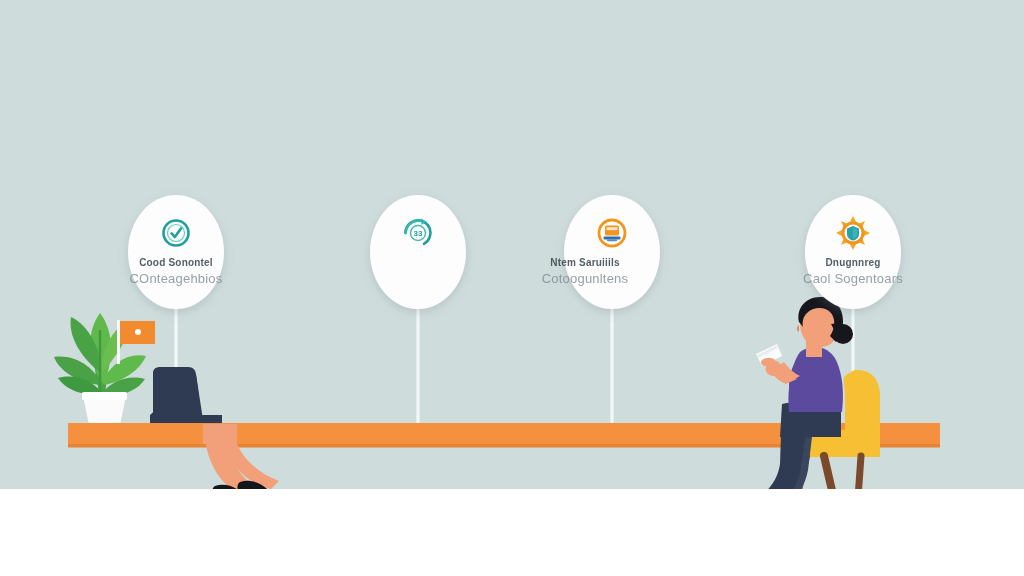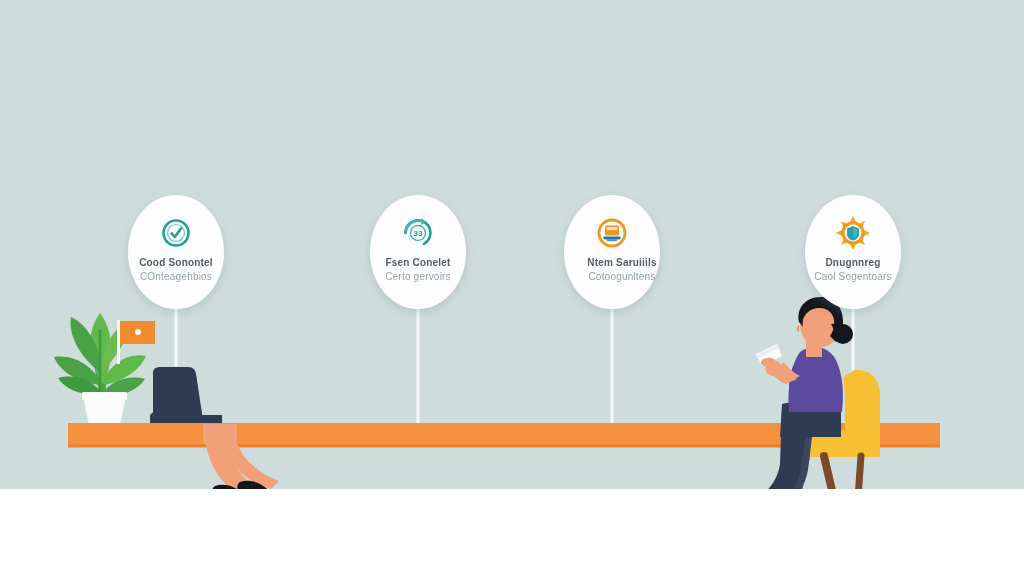--- a/index.html
+++ b/index.html
@@ -34,21 +34,21 @@
     font-size: 10px;
     font-weight: bold;
     color: #3b4a52;
     letter-spacing: 0.2px;
     line-height: 1.15;
     white-space: nowrap;
     filter: blur(0.35px);
     opacity: 0.88;
   }
   .node-sub {
-    font-size: 10px;
+    font-size: 13px;
     font-weight: normal;
     color: #7d8d95;
     letter-spacing: 0.2px;
     line-height: 1.2;
     margin-top: 2px;
     white-space: nowrap;
     filter: blur(0.45px);
     opacity: 0.82;
   }
 </style>
@@ -251,26 +251,22 @@
         <path d="M0 -5.4 L 4.4 -3.6 L 4.4 0.8 C 4.4 3.4, 2.5 5.1, 0 5.8 Z" fill="#3ab3b9"></path>
       </g>
     </g>
   </svg>
 
   <div class="node-label" style="left:101px; top:257px;">
     <div class="node-title">Cood Sonontel</div>
     <div class="node-sub">COnteagehbios</div>
   </div>
 
-  <div class="node-label" style="left:343px; top:257px;">
-    <div class="node-title">Fsen Conelet</div>
-    <div class="node-sub">Certo gervoirs</div>
-  </div>
-
-  <div class="node-label" style="left:547px; top:257px;">
+
+  <div class="node-label" style="left:510px; top:257px;">
     <div class="node-title">Ntem Saruiiils</div>
     <div class="node-sub">Cotoogunltens</div>
   </div>
 
   <div class="node-label" style="left:778px; top:257px;">
     <div class="node-title">Dnugnnreg</div>
     <div class="node-sub">Caol Sogentoars</div>
   </div>
 
 </div>

